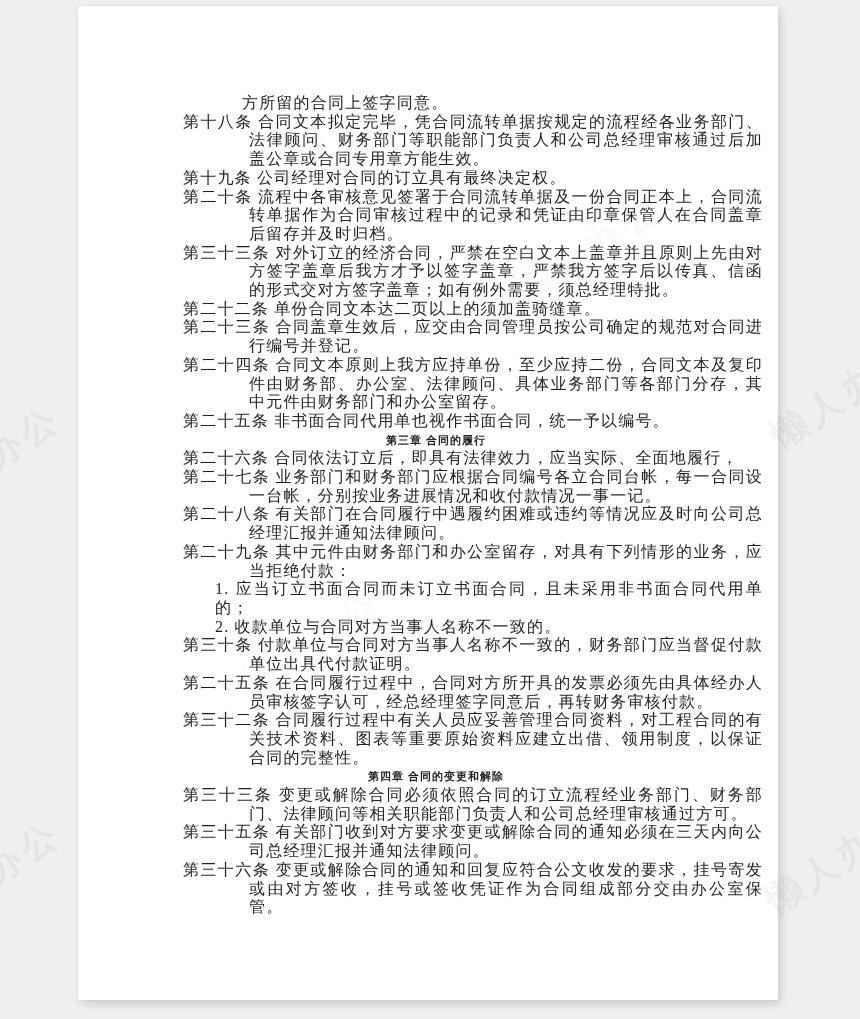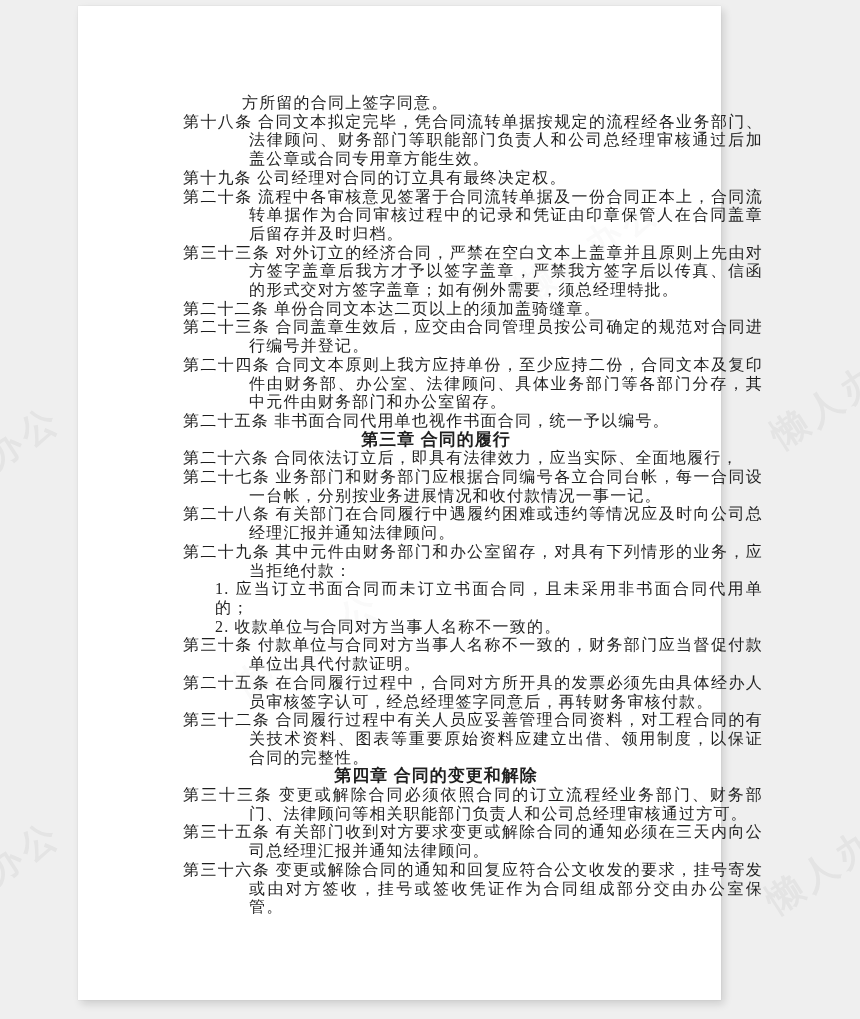--- a/index.html
+++ b/index.html
@@ -8,21 +8,21 @@
     width: 860px;
     height: 1019px;
     background: #efefef;
     overflow: hidden;
     font-family: "Liberation Serif", "DejaVu Serif", serif;
   }
   .page {
     position: absolute;
     left: 78px;
     top: 6px;
-    width: 643px;
+    width: 700px;
     height: 994px;
     background: #ffffff;
     box-shadow: 3px 4px 8px rgba(0,0,0,0.14), 0 0 1px rgba(0,0,0,0.12);
     z-index: 1;
   }
   .doc-content {
     position: absolute;
     left: 105px;
     top: 88px;
     width: 580px;
@@ -46,21 +46,21 @@
     padding-left: 59px;
   }
   .para.item {
     padding-left: 32px;
   }
   .para.heading {
     text-align: center;
     padding-right: 74px;
     font-family: "Liberation Sans", "DejaVu Sans", sans-serif;
     font-weight: 700;
-    font-size: 17px;
+    font-size: 11px;
     letter-spacing: 1px;
   }
   .watermark-layer {
     position: absolute;
     inset: 0;
     z-index: 3;
     pointer-events: none;
   }
   .wm {
     position: absolute;

